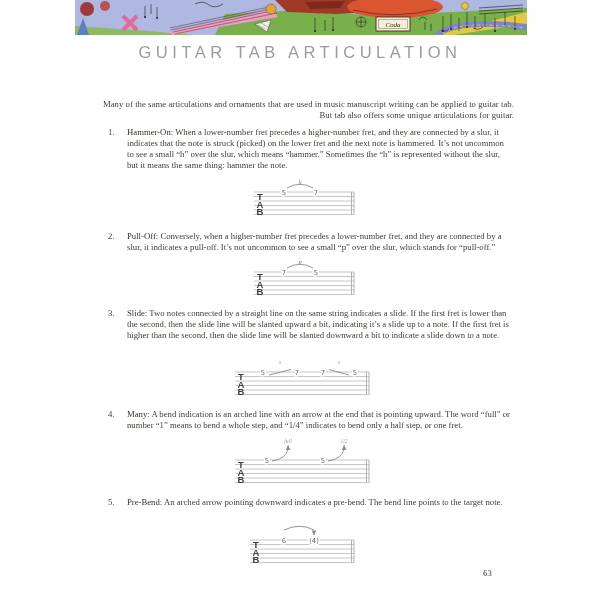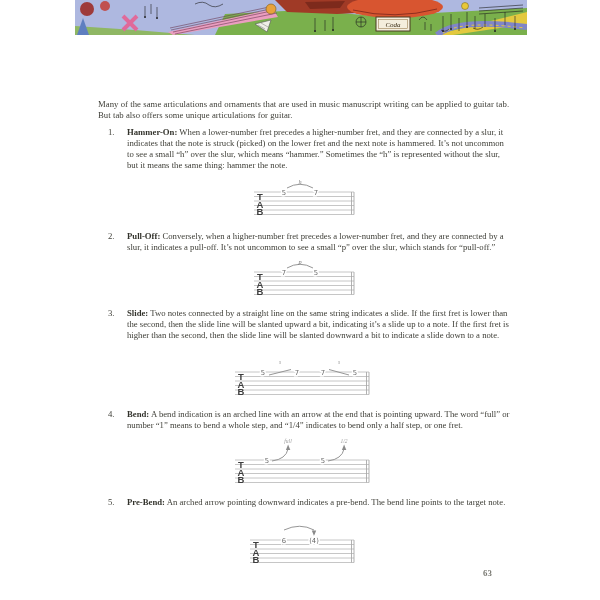--- a/index.html
+++ b/index.html
@@ -4,26 +4,26 @@
 <style>
   html,body{margin:0;padding:0;background:#ffffff;}
   .page{position:relative;width:600px;height:600px;background:#ffffff;overflow:hidden;
         font-family:"Liberation Serif", serif;color:#41413a;}
   .artwork{position:absolute;left:75px;top:0;width:452px;height:35px;overflow:hidden;}
   .artwork svg{display:block;width:452px;height:35px;}
   .title{position:absolute;left:0;top:44px;width:600px;text-align:center;
          font-family:"Liberation Sans", sans-serif;font-weight:400;color:#9b9b9b;
          font-size:16.5px;line-height:17px;letter-spacing:4.5px;}
   .intro{position:absolute;left:98px;top:99px;width:416px;
-         font-size:8.7px;line-height:10.9px;letter-spacing:0.05px;}
+         font-size:8.7px;line-height:10.9px;letter-spacing:0.05px;text-align:right;}
   .item{position:absolute;left:108px;width:404px;display:flex;
         font-size:8.7px;line-height:10.9px;}
   .item .num{flex:none;width:13px;}
   .item .itext{flex:1;padding-left:6px;}
-  .term{font-weight:bold;color:#33332c;}
+  .term{font-weight:normal;color:#33332c;}
   .staffwrap{position:absolute;left:0;width:600px;text-align:center;}
   .staffwrap svg{display:inline-block;}
   .tabletter{font-family:"Liberation Sans", sans-serif;font-weight:bold;font-size:9.5px;fill:#3d3d3d;}
   .fretnum{font-family:"DejaVu Sans", sans-serif;font-size:6.8px;fill:#666;}
   .mark{font-family:"Liberation Serif", serif;font-style:italic;font-size:6.3px;fill:#7a7a7a;}
   .smark{font-family:"Liberation Serif", serif;font-style:italic;font-size:5.5px;fill:#9a9a9a;}
   .sline{stroke:#b7b7b7;stroke-width:0.8;}
   .bline{stroke:#a8a8a8;stroke-width:0.9;}
   .slur{stroke:#8a8a8a;stroke-width:0.9;fill:none;}
   .ahead{fill:#8a8a8a;}
@@ -78,20 +78,21 @@
           <circle cx="70" cy="17" r="1"></circle>
         <circle cx="82" cy="18" r="1"></circle>
           <circle cx="240" cy="31" r="1"></circle>
           <circle cx="258" cy="30" r="1"></circle>
       </g>
       <circle cx="390" cy="6" r="3.5" fill="#e8c83a" stroke="#6a5a14" stroke-width="0.5"></circle>
     </svg>
   </div>
 
   <div class="title">
+    <div>GUITAR TAB ARTICULATION</div>
   </div>
 
   <div class="intro">Many of the same articulations and ornaments that are used in music manuscript writing can be applied to guitar tab. But tab also offers some unique articulations for guitar.</div>
 
   <div class="item" style="top:127px;">
     <span class="num">1.</span>
     <span class="itext"><b class="term">Hammer-On:</b> <span>When a lower-number fret precedes a higher-number fret, and they are connected by a slur, it indicates that the note is struck (picked) on the lower fret and the next note is hammered. It’s not uncommon to see a small “h” over the slur, which means “hammer.” Sometimes the “h” is represented without the slur, but it means the same thing: hammer the note.</span></span>
   </div>
 
   <div class="staffwrap" style="top:176px;">
@@ -181,21 +182,21 @@
       <text x="114" y="8" text-anchor="middle" class="smark">s</text>
       <text x="38" y="18.7" text-anchor="middle" class="fretnum" paint-order="stroke" stroke="#fff" stroke-width="3">5</text>
       <text x="72" y="18.7" text-anchor="middle" class="fretnum" paint-order="stroke" stroke="#fff" stroke-width="3">7</text>
       <text x="98" y="18.7" text-anchor="middle" class="fretnum" paint-order="stroke" stroke="#fff" stroke-width="3">7</text>
       <text x="130" y="18.7" text-anchor="middle" class="fretnum" paint-order="stroke" stroke="#fff" stroke-width="3">5</text>
     </svg>
   </div>
 
   <div class="item" style="top:409px;">
     <span class="num">4.</span>
-    <span class="itext"><b class="term">Bend:</b> <span>A bend indication is an arched line with an arrow at the end that is pointing upward. The word “full” or number “1” means to bend a whole step, and “1/4” indicates to bend only a half step, or one fret.</span></span>
+    <span class="itext"><b class="term">Many:</b> <span>A bend indication is an arched line with an arrow at the end that is pointing upward. The word “full” or number “1” means to bend a whole step, and “1/4” indicates to bend only a half step, or one fret.</span></span>
   </div>
 
   <div class="staffwrap" style="top:436px;">
     <svg width="150" height="50" viewBox="0 0 150 50">
       <g class="sline">
         <line x1="10" y1="24" x2="144" y2="24"></line>
           <line x1="10" y1="28.5" x2="144" y2="28.5"></line>
         <line x1="10" y1="33" x2="144" y2="33"></line>
           <line x1="10" y1="37.5" x2="144" y2="37.5"></line>
         <line x1="10" y1="42" x2="144" y2="42"></line>

